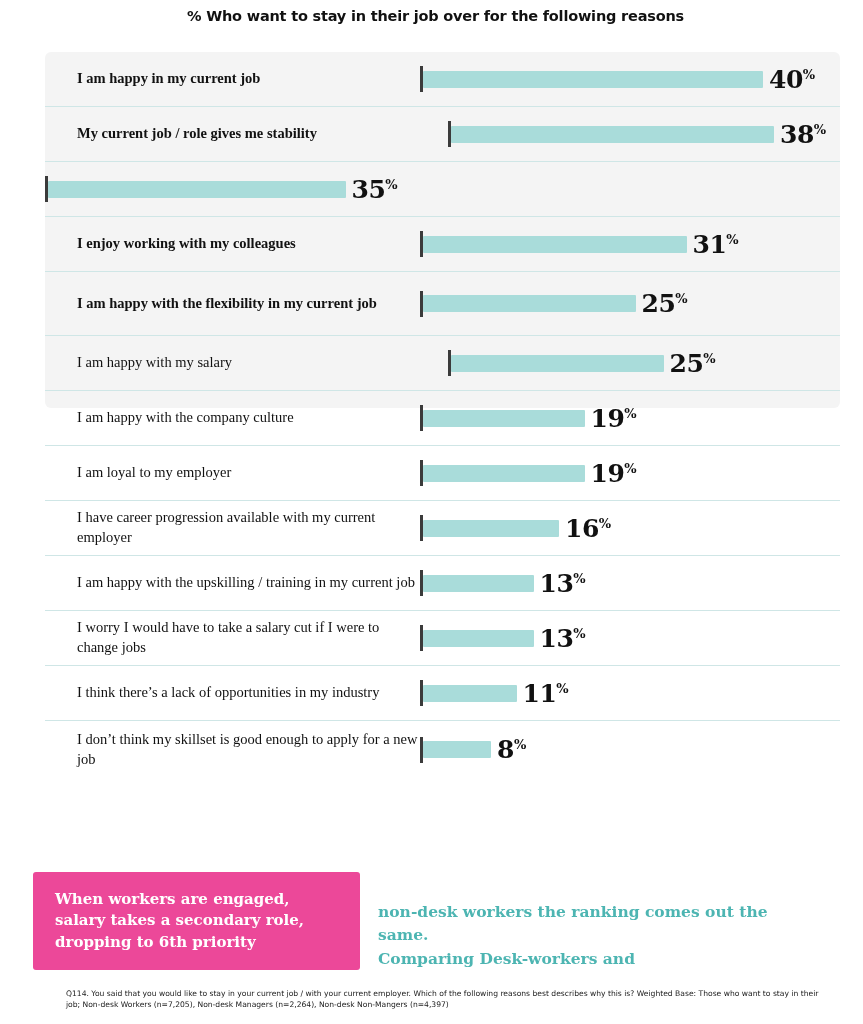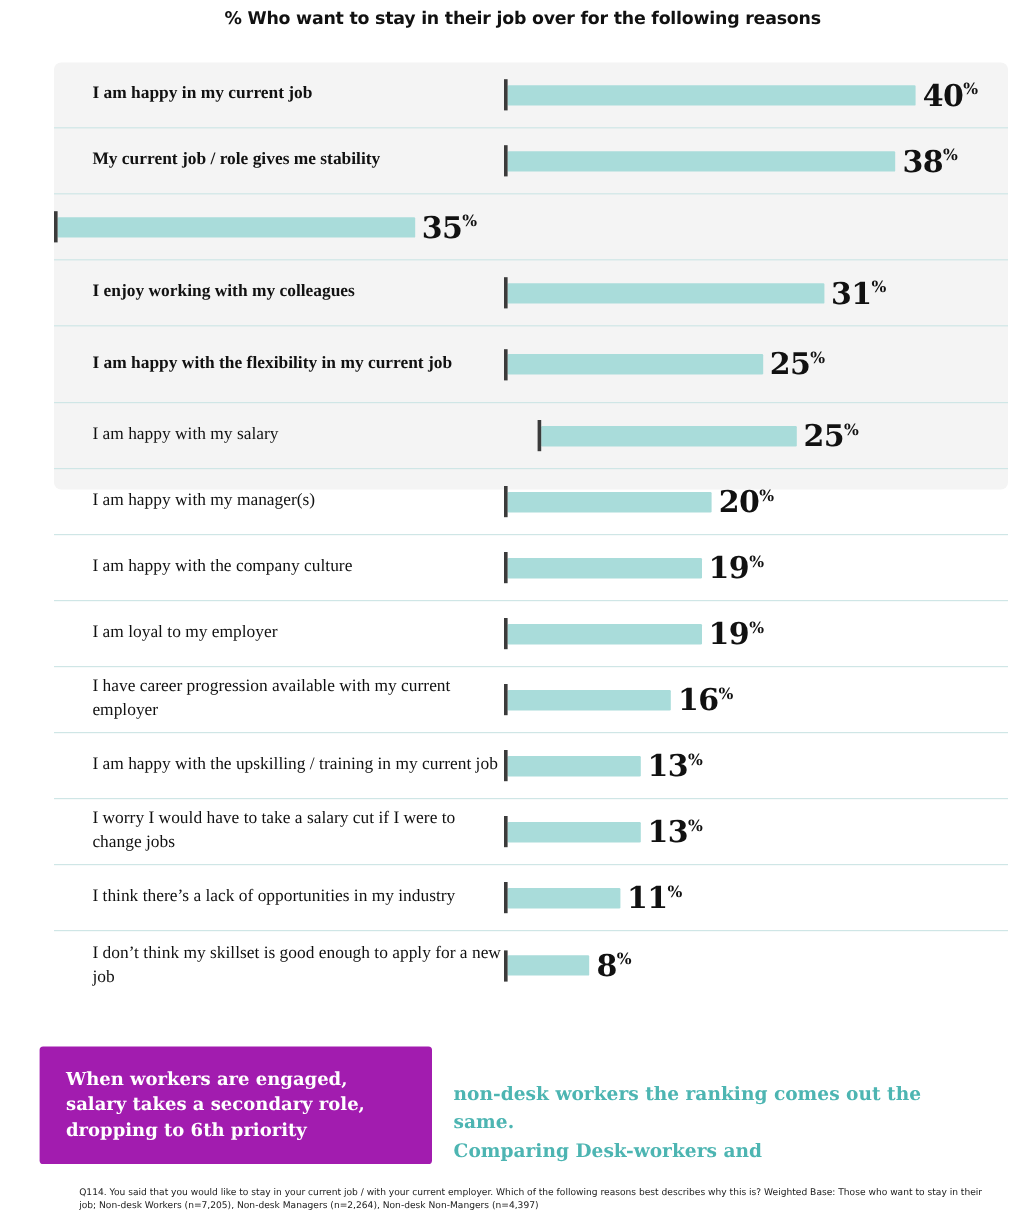--- a/index.html
+++ b/index.html
@@ -87,21 +87,21 @@
   .callout-row{
     position:absolute;
     top:872px;left:33px;
     width:800px;
     height:98px;
   }
   .callout{
     position:absolute;
     left:0;top:0;
     width:327px;height:98px;
-    background:#a21caf;
+    background:#ec4899;
     border-radius:3px;
     box-sizing:border-box;
     padding:17px 22px 0 22px;
     color:#ffffff;
     font-family:"DejaVu Serif", serif;
     font-weight:bold;
     font-size:15px;
     line-height:1.42;
   }
   .compare{
@@ -134,21 +134,21 @@
 <div class="chart-wrap">
   <div class="rows" id="rows">
       <div class="row bold" style="height: 55px;">
         <div class="label">I am happy in my current job</div>
         <div class="barzone">
           <div class="axis"></div>
           <div class="bar" style="width: 340px;"></div>
           <div class="val"><span>40</span><span class="pct">%</span></div>
         </div>
       </div>
-      <div class="row bold" style="height: 55px;">
+      <div class="row bold" style="height: 55px; gap: 28px;">
         <div class="label">My current job / role gives me stability</div>
         <div class="barzone">
           <div class="axis"></div>
           <div class="bar" style="width: 323px;"></div>
           <div class="val"><span>38</span><span class="pct">%</span></div>
         </div>
       </div>
       <div class="row bold" style="height: 55px;">
         <div class="barzone">
           <div class="axis"></div>
@@ -171,28 +171,20 @@
           <div class="bar" style="width: 212.5px;"></div>
           <div class="val"><span>25</span><span class="pct">%</span></div>
         </div>
       </div>
       <div class="row" style="height: 55px; gap: 28px;">
         <div class="label">I am happy with my salary</div>
         <div class="barzone">
           <div class="axis"></div>
           <div class="bar" style="width: 212.5px;"></div>
           <div class="val"><span>25</span><span class="pct">%</span></div>
-        </div>
-      </div>
-      <div class="row" style="height: 55px;">
-        <div class="label">I am happy with my manager(s)</div>
-        <div class="barzone">
-          <div class="axis"></div>
-          <div class="bar" style="width: 170px;"></div>
-          <div class="val"><span>20</span><span class="pct">%</span></div>
         </div>
       </div>
       <div class="row" style="height: 55px; justify-content: center;">
         <div class="label">I am happy with the company culture</div>
         <div class="barzone">
           <div class="axis"></div>
           <div class="bar" style="width: 161.5px;"></div>
           <div class="val"><span>19</span><span class="pct">%</span></div>
         </div>
       </div>

